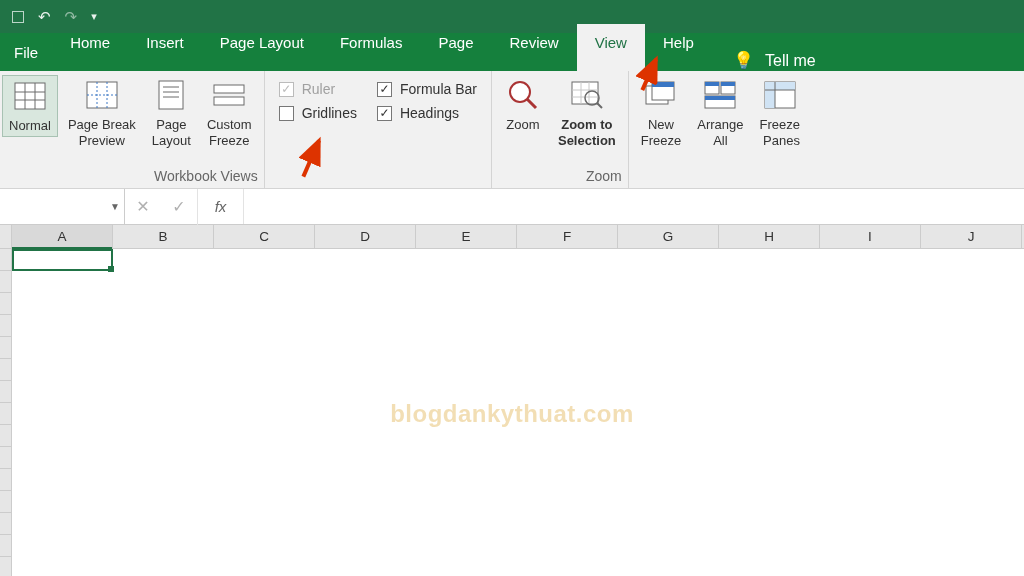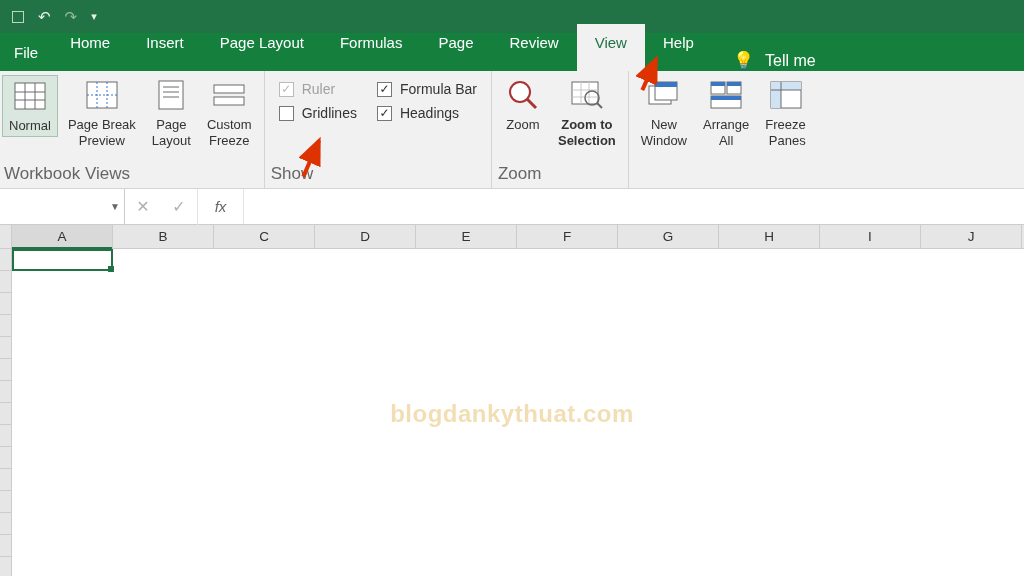--- a/index.html
+++ b/index.html
@@ -13,21 +13,21 @@
 
   .tabstrip { background: #15803d; height: 38px; display: flex; align-items: flex-end; }
   .tab { color: #fff; padding: 10px 18px 20px; font-size: 15px; cursor: pointer; position: relative; }
   .tab.file { padding: 10px 14px; }
   .tab.active { background: #f1f1f1; color: #217346; }
   .tellme-wrap { display: flex; align-items: center; color: #fff; margin-left: 22px; }
   .bulb { font-size: 17px; margin-right: 10px; }
 
   .ribbon { background: #f1f1f1; border-bottom: 1px solid #d4d4d4; height: 118px; display: flex; }
   .group { border-right: 1px solid #d4d4d4; display: flex; flex-direction: column; justify-content: space-between; padding: 4px 6px 1px; }
-  .group-label { text-align: left; font-size: 17px; color: #666; padding-bottom: 3px; }
+  .group-label { text-align: right; font-size: 14px; color: #666; padding-bottom: 3px; }
   .group-body { display: flex; align-items: flex-start; gap: 4px; flex: 1; }
 
   .bigbtn { display: flex; flex-direction: column; align-items: center; justify-content: flex-start; padding: 2px 6px; min-width: 50px; cursor: default; }
   .bigbtn .ic { width: 36px; height: 36px; margin-bottom: 4px; display: flex; align-items: center; justify-content: center; }
   .bigbtn .lbl { font-size: 13px; color: #333; text-align: center; line-height: 1.25; }
 
   .bigbtn.sel { background: #d9e7de; border: 1px solid #a8c2b3; }
 
   .check-col { display: flex; flex-direction: column; gap: 8px; padding: 6px 8px 0; }
   .check-item { display: flex; align-items: center; gap: 8px; font-size: 14px; color: #333; }
@@ -166,21 +166,20 @@
         <div class="check-item">
           <span class="chk">✓</span>
           <span>Formula Bar</span>
         </div>
         <div class="check-item">
           <span class="chk">✓</span>
           <span>Headings</span>
         </div>
       </div>
     </div>
-    <div class="group-label">Show</div>
   </div>
 
   <div class="group">
     <div class="group-body">
       <div class="bigbtn">
         <div class="ic">
           <svg width="34" height="34">
               <circle cx="14" cy="14" r="10" fill="#fff" stroke="#a33" stroke-width="2"></circle>
               <line x1="21" y1="21" x2="30" y2="30" stroke="#a33" stroke-width="3"></line>
             </svg>
@@ -210,21 +209,21 @@
     <div class="group-body">
       <div class="bigbtn">
         <div class="ic">
           <svg width="34" height="30">
               <rect x="2" y="6" width="22" height="18" fill="#fff" stroke="#6a6a6a"></rect>
               <rect x="8" y="2" width="22" height="18" fill="#fff" stroke="#6a6a6a"></rect>
               <rect x="8" y="2" width="22" height="5" fill="#3a76c4"></rect>
             </svg>
         </div>
         <div class="lbl" style="white-space:pre-line;">New
-Window</div>
+Freeze</div>
       </div>
       <div class="bigbtn">
         <div class="ic">
           <svg width="32" height="28">
               <rect x="1" y="1" width="14" height="12" fill="#fff" stroke="#6a6a6a"></rect>
               <rect x="1" y="1" width="14" height="4" fill="#3a76c4"></rect>
               <rect x="17" y="1" width="14" height="12" fill="#fff" stroke="#6a6a6a"></rect>
               <rect x="17" y="1" width="14" height="4" fill="#3a76c4"></rect>
               <rect x="1" y="15" width="30" height="12" fill="#fff" stroke="#6a6a6a"></rect>
               <rect x="1" y="15" width="30" height="4" fill="#3a76c4"></rect>

